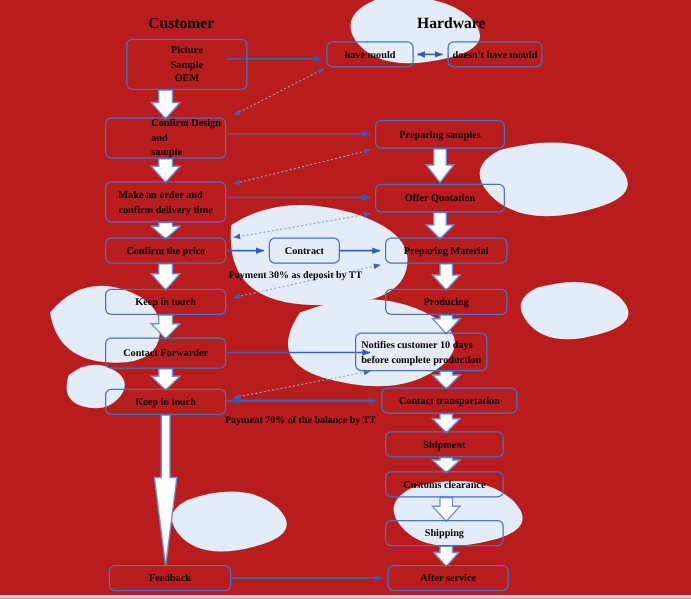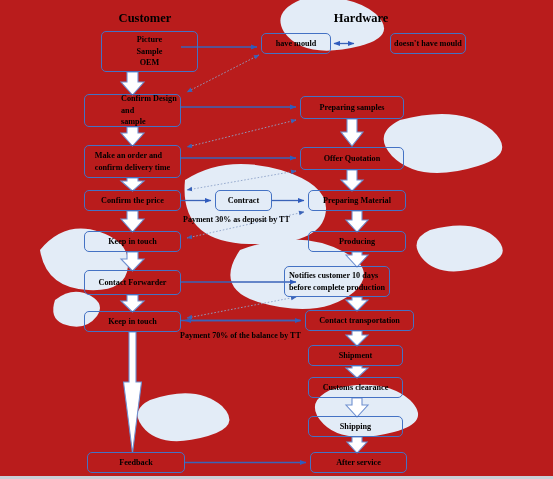--- a/index.html
+++ b/index.html
@@ -166,21 +166,21 @@
 
   <div id="headers-layer">
       <div class="col-header" style="left: 145px; top: 11px;">Customer</div>
       <div class="col-header" style="left: 361px; top: 11px;">Hardware</div>
     </div>
   <div id="nodes-layer">
       <div class="node" style="left: 91px; top: 31px; width: 97px; height: 41px; margin-left: 10px;">Picture
 Sample
 OEM</div>
       <div class="node" style="left: 261px; top: 33px; width: 70px; height: 21px; text-align: center;">have mould</div>
-      <div class="node" style="left: 358px; top: 33px; width: 76px; height: 21px; margin-left: 32px;">doesn't have mould</div>
+      <div class="node" style="left: 358px; top: 33px; width: 76px; height: 21px;">doesn't have mould</div>
       <div class="node lead" style="left: 84px; top: 94px; width: 97px; height: 33px; padding-left: 36px;">Confirm Design and
 sample</div>
       <div class="node" style="left: 300px; top: 96px; width: 104px; height: 23px;">Preparing samples</div>
       <div class="node just" style="left: 84px; top: 145px; width: 97px; height: 33px;">Make  an  order  and
 confirm delivery time</div>
       <div class="node" style="left: 300px; top: 147px; width: 104px; height: 23px;">Offer Quotation</div>
       <div class="node" style="left: 84px; top: 190px; width: 97px; height: 21px;">Confirm the price</div>
       <div class="node" style="left: 215px; top: 190px; width: 57px; height: 21px;">Contract</div>
       <div class="node" style="left: 308px; top: 190px; width: 98px; height: 21px;">Preparing Material</div>
       <div class="node" style="left: 84px; top: 231px; width: 97px; height: 21px;">Keep in touch</div>

